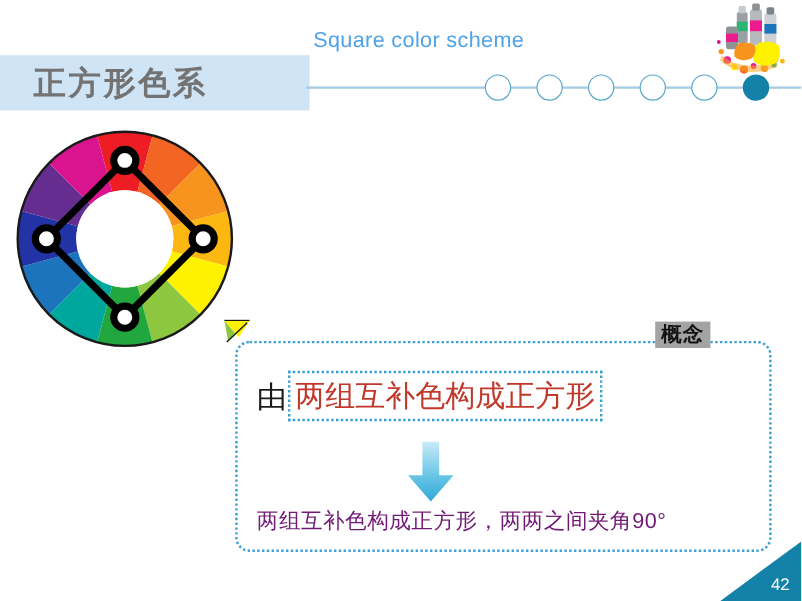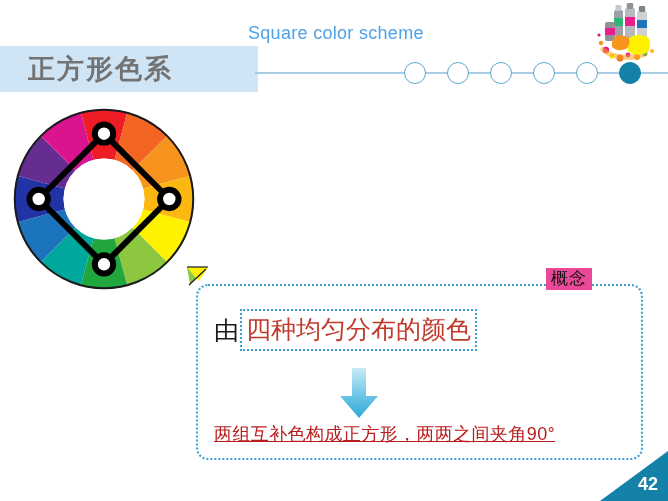--- a/index.html
+++ b/index.html
@@ -27,21 +27,21 @@
     left: 28px; top: 50px;
     font-size: 27px;
     font-weight: bold;
     color: #737373;
     letter-spacing: 2px;
     line-height: 38px;
     white-space: nowrap;
   }
   .subtitle-text {
     position: absolute;
-    left: 248px; top: 23px;
+    left: 261px; top: 23px;
     font-size: 18px;
     color: #4da2e8;
     letter-spacing: 0.3px;
     white-space: nowrap;
   }
 
   .header-line {
     position: absolute;
     left: 255px; top: 72px;
     width: 413px; height: 2px;
@@ -79,23 +79,23 @@
     position: absolute;
     left: 196px; top: 284px;
     width: 447px; height: 176px;
     border: 2.4px dotted #3a9fd4;
     border-radius: 12px;
   }
   .concept-label {
     position: absolute;
     left: 546px; top: 268px;
     padding: 0 5px;
-    background: #ec4899;
+    background: #a3a3a3;
     font-size: 17px;
-    font-weight: normal;
+    font-weight: bold;
     color: #111111;
     letter-spacing: 1px;
     line-height: 22px;
   }
   .corner-flag {
     position: absolute;
     left: 186px; top: 266px;
     width: 24px; height: 22px;
   }
 
@@ -125,40 +125,39 @@
     position: absolute;
     left: 337px; top: 368px;
     width: 44px; height: 52px;
   }
 
   .line2 {
     position: absolute;
     left: 214px; top: 421px;
     width: 420px;
     font-size: 18px;
-    color: #b91c1c;
+    color: #701a75;
     white-space: nowrap;
     line-height: 26px;
     letter-spacing: 0.4px;
-    text-decoration: underline;
   }
 
   
   .corner-tri {
     position: absolute;
     right: 0; bottom: 0;
     width: 74px; height: 50px;
     overflow: hidden;
   }
   .page-num {
     position: absolute;
     right: 10px; bottom: 6px;
-    font-size: 18px;
+    font-size: 14px;
     color: #ffffff;
-    font-weight: bold;
+    font-weight: normal;
     z-index: 3;
     margin-left: 44px;
   }
 </style>
 </head>
 <body>
 
 <div id="slide">
 
   <div class="title-band"></div>
@@ -253,21 +252,21 @@
       <path d="M1 1 L10 12 L4 18 Z" fill="#8dc63f"></path>
       <path d="M1 1 L22 1" stroke="#1a1a1a" stroke-width="1.2" fill="none"></path>
       <path d="M3 19 L20 3" stroke="#1a1a1a" stroke-width="1.2" fill="none"></path>
     </svg>
   </div>
   <div class="concept-label">概念</div>
 
   <div class="line1">
     <span>由</span>
     <span class="hl-box">
-      <span class="hl-text">四种均匀分布的颜色</span>
+      <span class="hl-text">两组互补色构成正方形</span>
     </span>
   </div>
 
   <div class="arrow-wrap">
     <svg viewBox="0 0 44 52" width="44" height="52">
       <defs>
         <linearGradient id="arrGrad" x1="0" y1="0" x2="0" y2="1">
           <stop offset="0%" stop-color="#c9eaf7"></stop>
           <stop offset="55%" stop-color="#6cc6e6"></stop>
           <stop offset="100%" stop-color="#2fa8d8"></stop>

